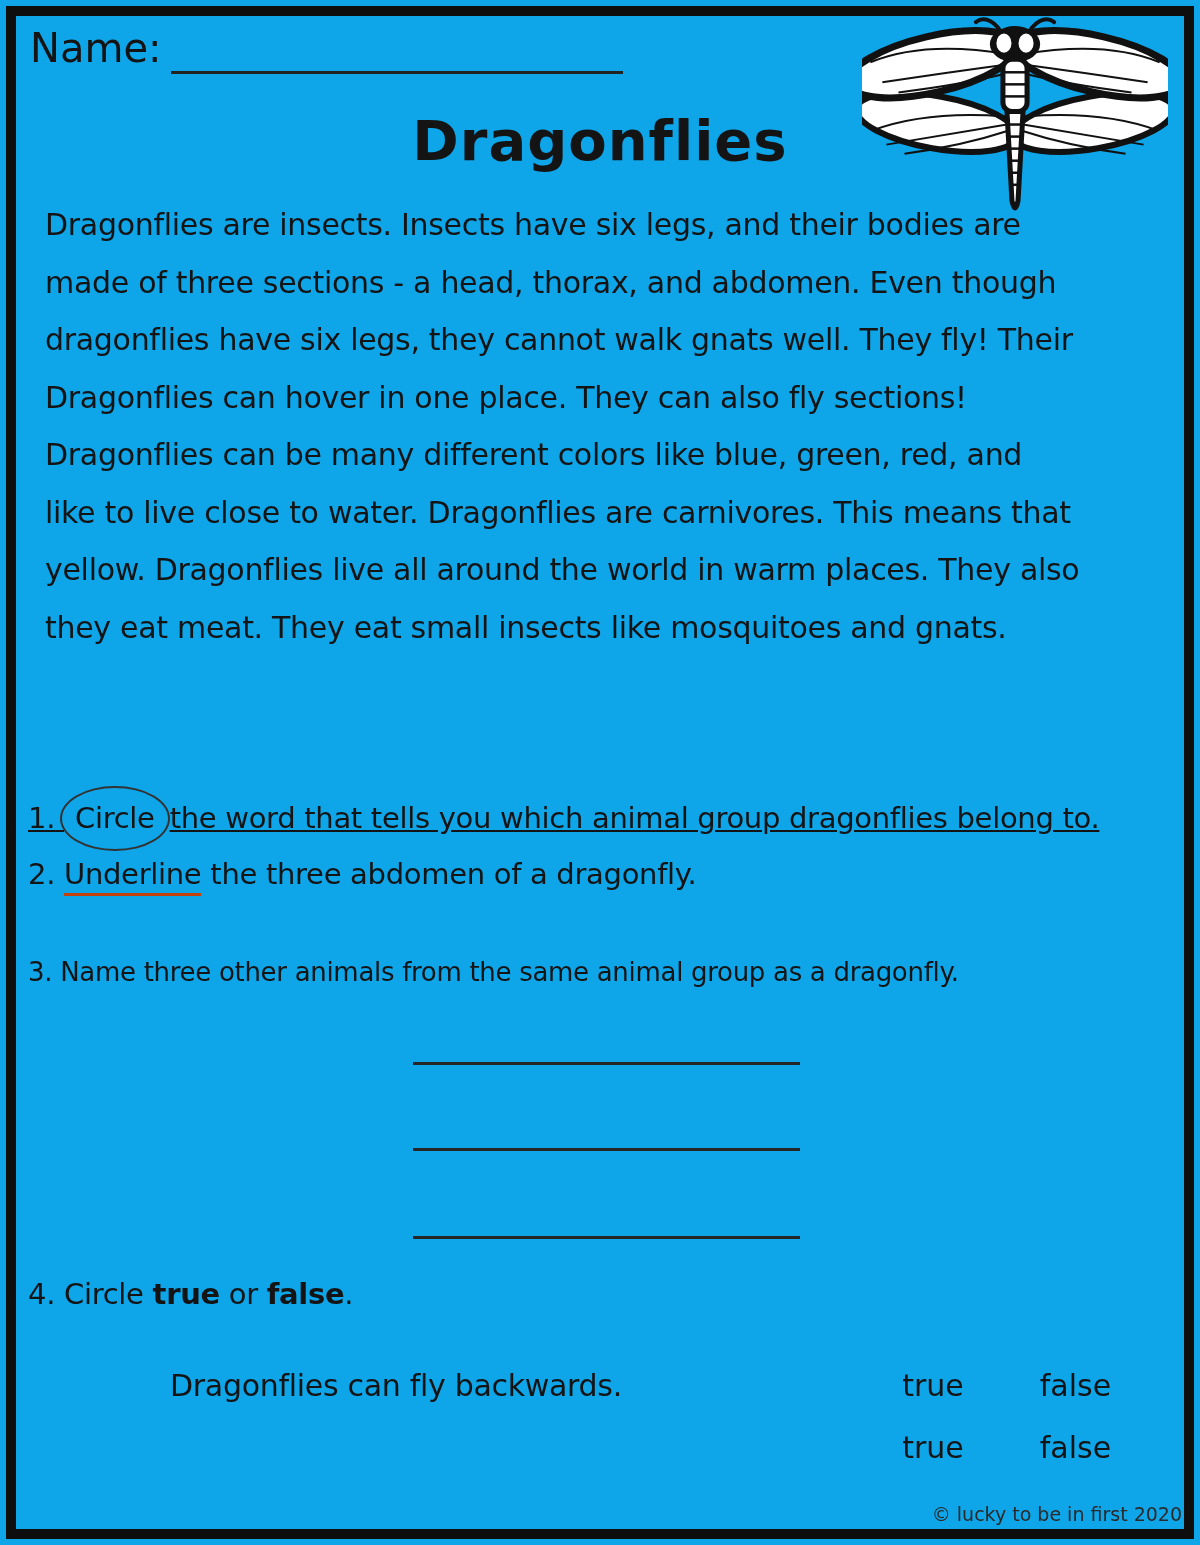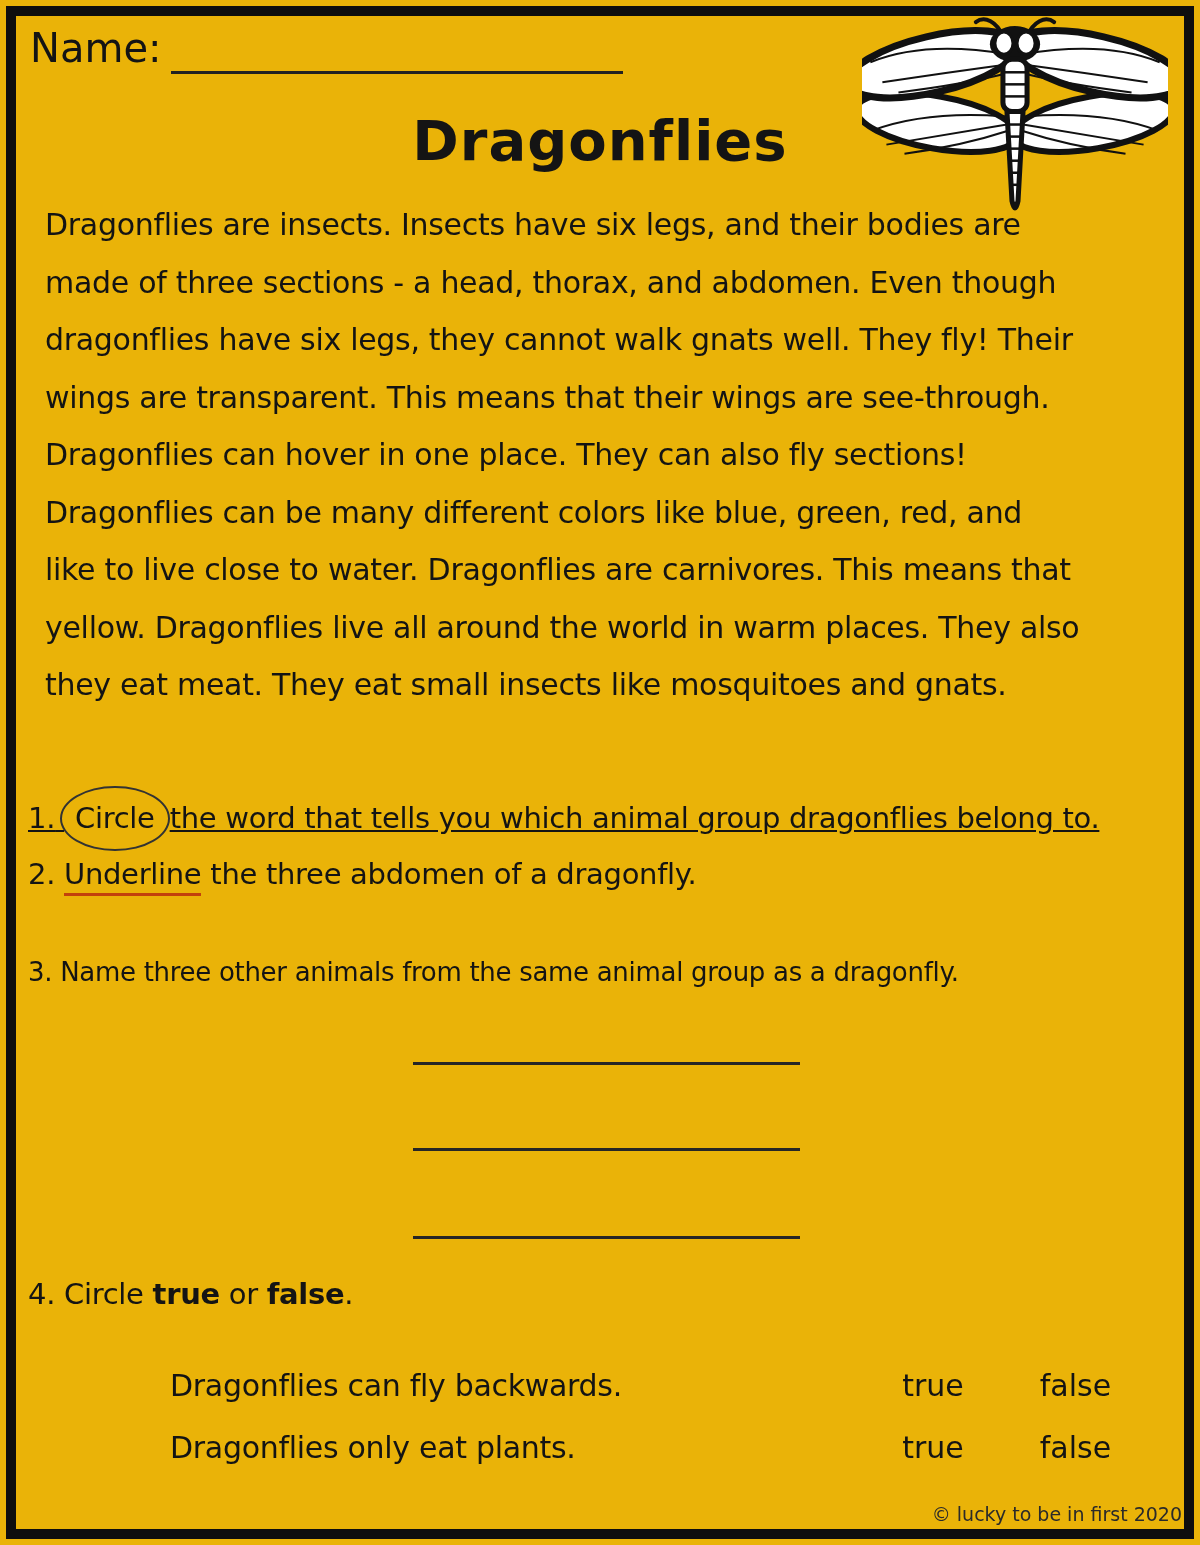--- a/index.html
+++ b/index.html
@@ -1,20 +1,20 @@
 <!DOCTYPE html>
 <html><head>
 <meta charset="utf-8">
 <style>
   * { margin:0; padding:0; box-sizing:border-box; }
   html,body { background:#ffffff; }
   .page {
     position:relative;
     width:1200px; height:1545px;
-    background:#eab308;
+    background:#0ea5e9;
     color:#141414;
     font-family:"DejaVu Sans", sans-serif;
     overflow:hidden;
   }
   .frame {
     position:absolute; left:6px; top:6px; right:6px; bottom:6px;
     border:10px solid #0e0e0e;
     pointer-events:none;
   }
 
@@ -165,21 +165,20 @@
       <line x1="146" y1="174" x2="153" y2="174" stroke="#111111" stroke-width="2.5"></line>
     </g>
   </svg>
 
   <div class="title">Dragonflies</div>
 
   <div class="passage">
     <div>Dragonflies are insects. Insects have six legs, and their bodies are</div>
     <div>made of three sections - a head, thorax, and abdomen. Even though</div>
     <div>dragonflies have six legs, they cannot walk gnats well. They fly! Their</div>
-    <div>wings are transparent. This means that their wings are see-through.</div>
     <div>Dragonflies can hover in one place. They can also fly sections!</div>
     <div>Dragonflies can be many different colors like blue, green, red, and</div>
     <div>like to live close to water. Dragonflies are carnivores. This means that</div>
     <div>yellow. Dragonflies live all around the world in warm places. They also</div>
     <div>they eat meat. They eat small insects like mosquitoes and gnats.</div>
   </div>
 
   <div class="q q1">
     <span>1.</span>
     <span class="circled">Circle</span><span>the word that tells you which animal group dragonflies belong to.</span>
@@ -208,19 +207,18 @@
     <span class="bold">false</span><span>.</span>
   </div>
 
   <div class="tf-row tf-row-1">
     <span class="tf-statement">Dragonflies can fly backwards.</span>
     <span class="tf-option tf-true">true</span>
     <span class="tf-option tf-false">false</span>
   </div>
 
   <div class="tf-row tf-row-2">
-    <span class="tf-statement">Dragonflies only eat plants.</span>
     <span class="tf-option tf-true">true</span>
     <span class="tf-option tf-false">false</span>
   </div>
 
   <div class="footer">© lucky to be in first 2020</div>
 </div>
 
 </body></html>

